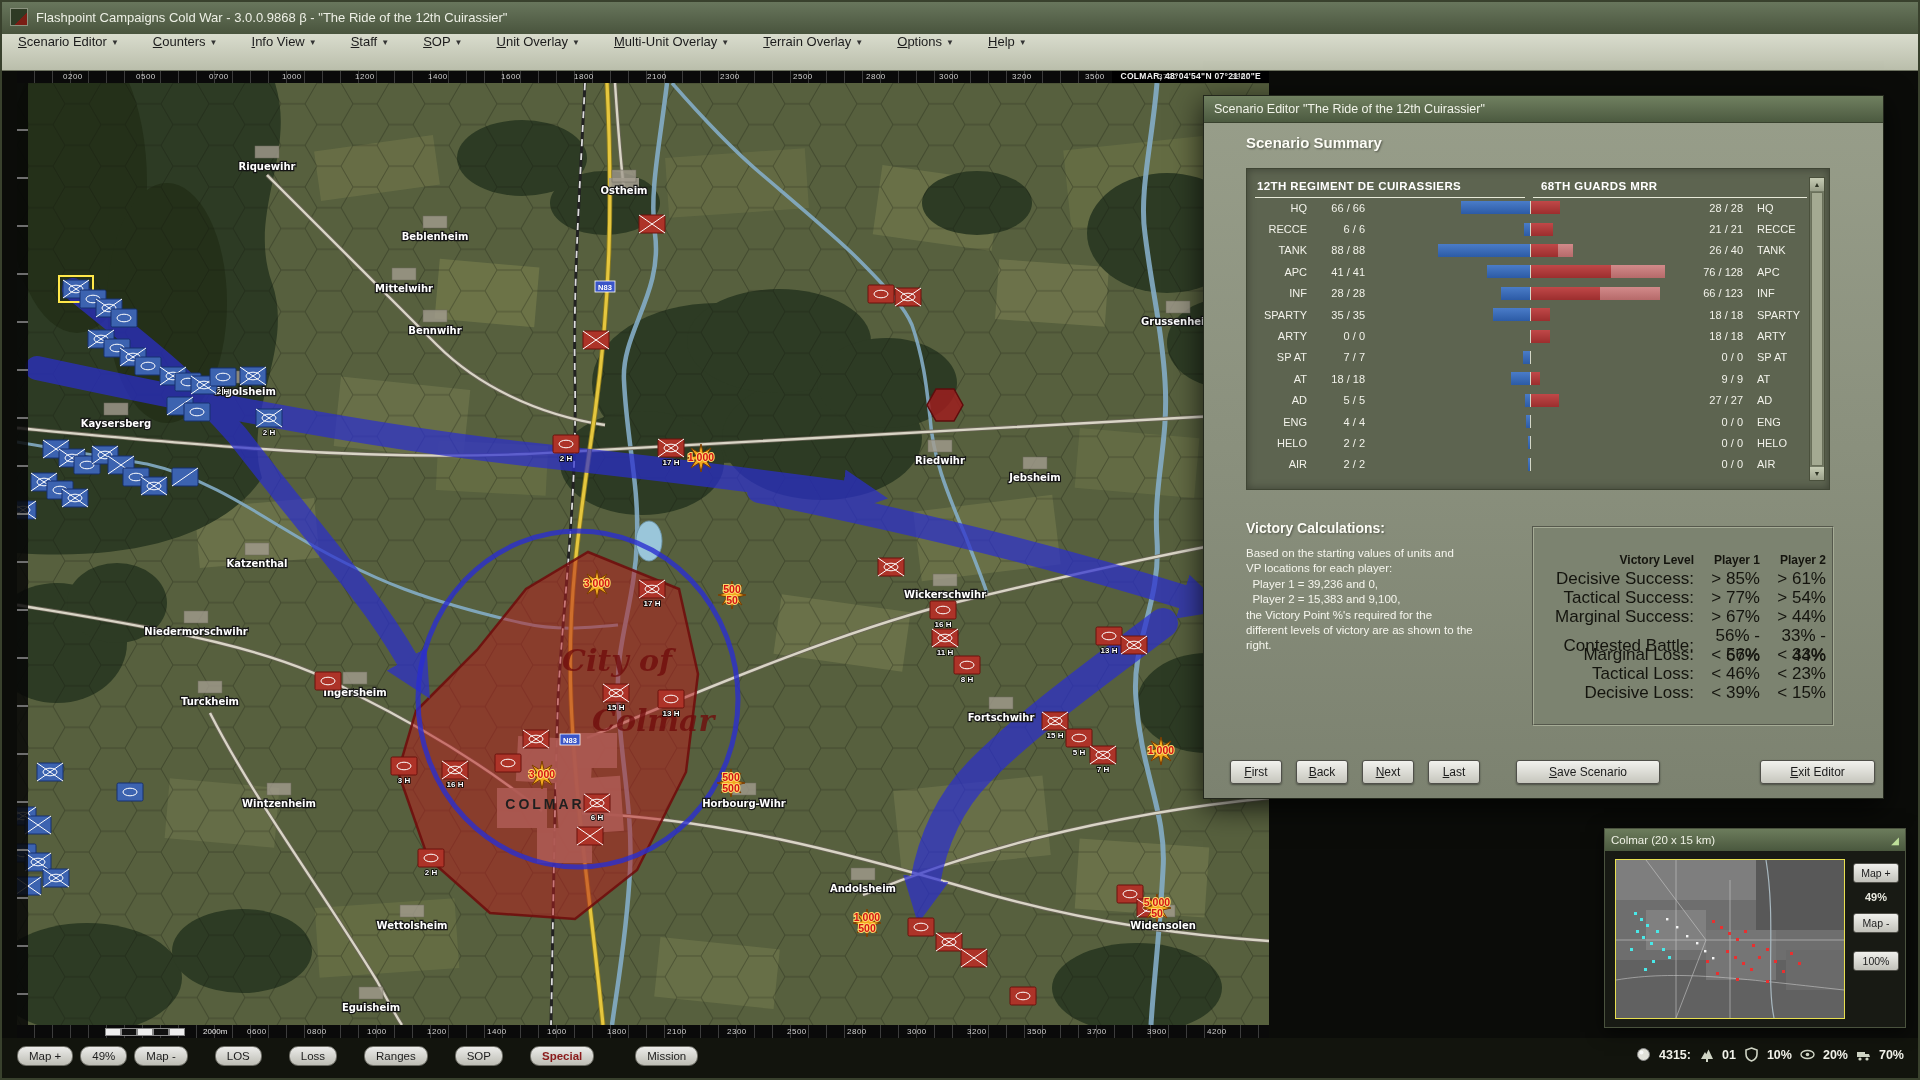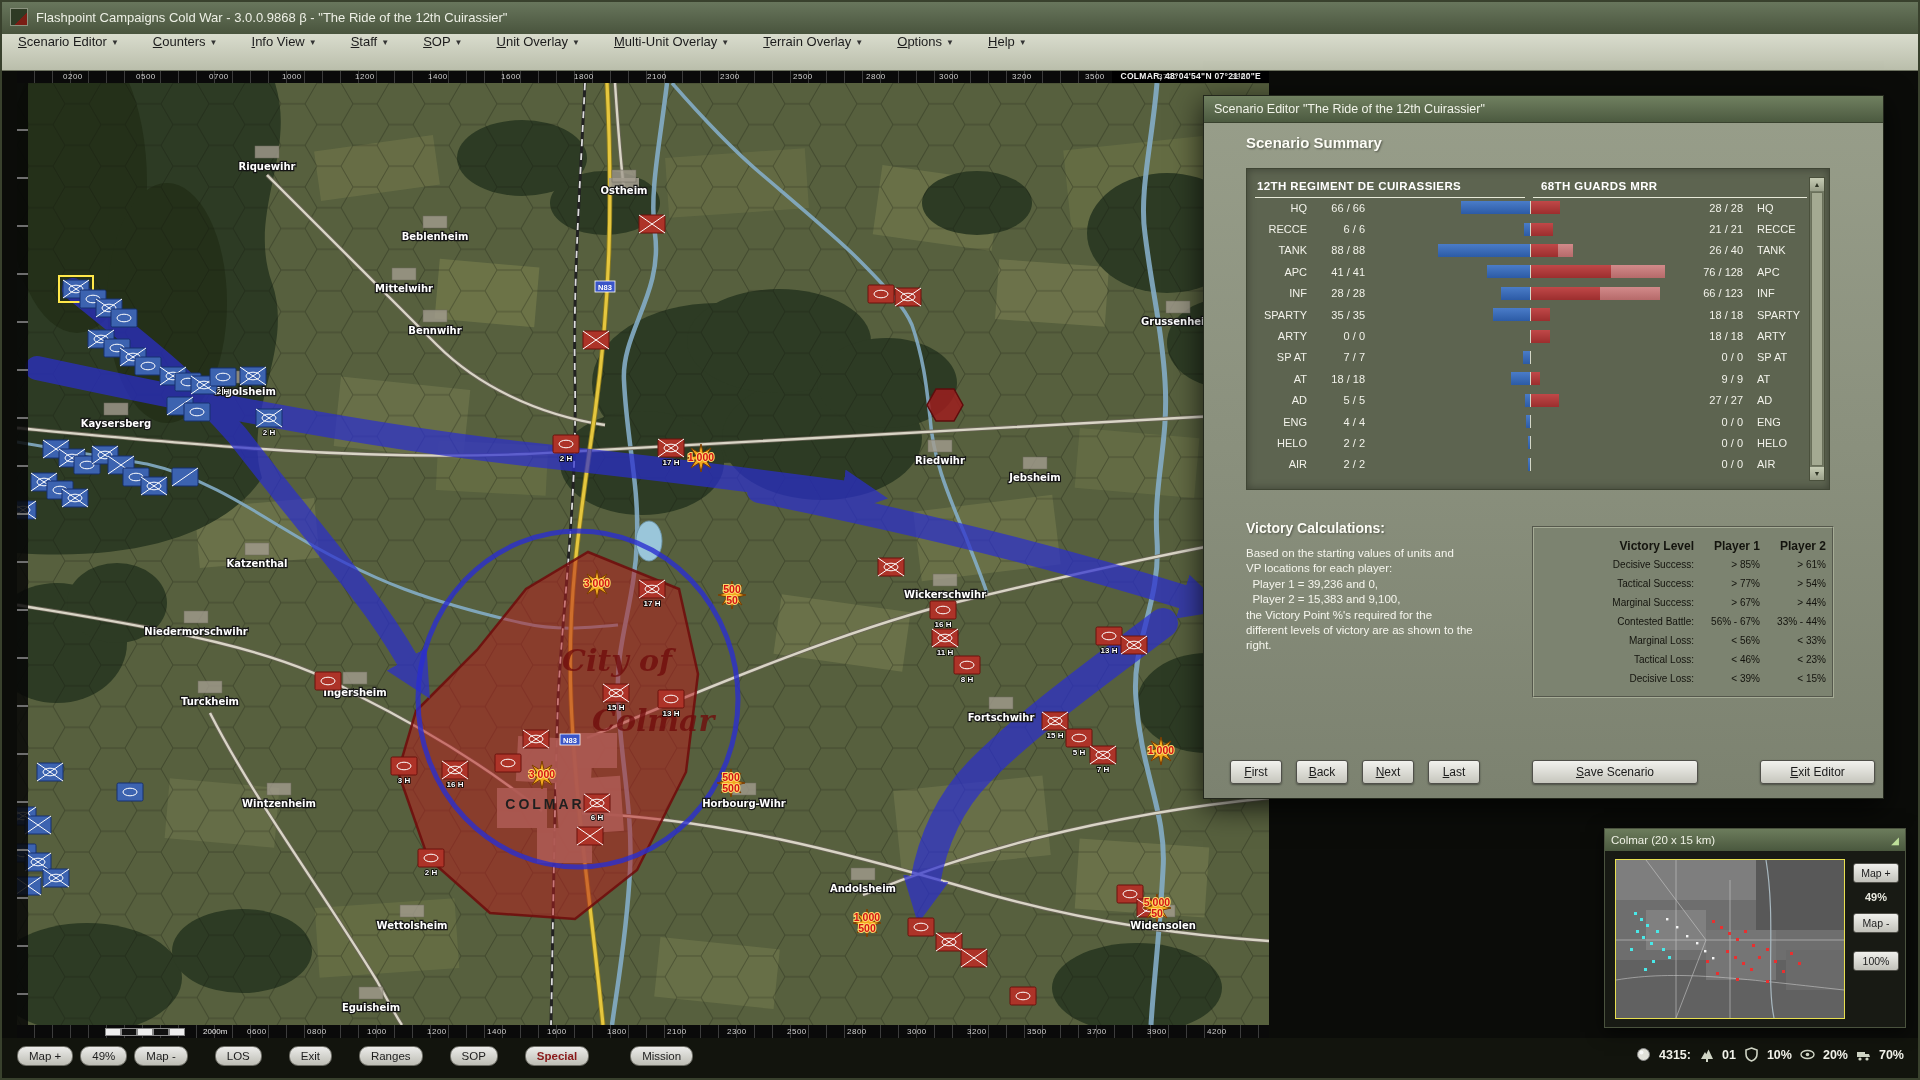--- a/index.html
+++ b/index.html
@@ -49,22 +49,22 @@
   .bar-redmax{height:13px;background:linear-gradient(#d28a8a,#b66a6a)}
   .val-r{text-align:right;padding-right:6px}
   .lab-r{text-align:left;padding-left:8px}
   .ut-scroll{position:absolute;right:4px;top:8px;bottom:8px;width:14px;background:#747b66;border:1px solid #4a503c}
   .sb-up,.sb-down{position:absolute;height:13px;left:0;right:0;background:linear-gradient(#c6ccb4,#9aa08a);color:#2e3424;font-size:7px;text-align:center;line-height:13px}
   .sb-up{top:0}.sb-down{bottom:0}
   .sb-thumb{position:absolute;top:14px;bottom:14px;left:1px;right:1px;background:#a4aa92;border:1px solid #6a705a}
   .vc-title{position:absolute;left:42px;top:424px;font-size:14px;font-weight:bold;color:#fdfdf6;text-shadow:1px 1px 2px rgba(0,0,0,.4)}
   .vc-text{position:absolute;left:42px;top:450px;width:282px;font-size:11.5px;color:#f6f6ee;line-height:1.34}
   .vc-text div{white-space:pre}
-  .vc-table{position:absolute;left:328px;top:430px;width:302px;background:#7c8370;border:2px groove #a6ac96;padding:8px 10px;box-sizing:border-box}
-  .vc-row{display:grid;grid-template-columns:150px 66px 66px;font-size:10px;color:#14140e;height:19px;align-items:center}
+  .vc-table{position:absolute;left:328px;top:430px;width:302px;background:#7c8370;border:2px groove #a6ac96;padding:22px 10px;box-sizing:border-box}
+  .vc-row{display:grid;grid-template-columns:150px 66px 66px;font-size:17px;color:#14140e;height:19px;align-items:center}
   .vc-row>div{text-align:right}
   .vc-head{font-weight:bold;font-size:12px}
   .ep-buttons{position:absolute;left:0;right:0;bottom:12px;height:26px}
   .btn{position:absolute;height:24px;background:linear-gradient(#f2f2ee,#c6c6bd);border:1px solid #50504a;border-radius:3px;font-size:12px;color:#1c1c1c;text-align:center;line-height:22px;box-shadow:0 1px 2px rgba(0,0,0,.4);box-sizing:border-box;cursor:default}
   .btn::first-letter{text-decoration:underline}
 
   
   .minimap{position:absolute;left:1604px;top:828px;width:300px;height:198px;background:#181a14;border:1px solid #4a523e;box-shadow:0 4px 16px rgba(0,0,0,.6);z-index:10}
   .mm-header{height:22px;background:linear-gradient(#6c7c5c,#4a583e);color:#eef0e4;font-size:11.5px;display:flex;align-items:center;justify-content:space-between;padding:0 6px}
   .mm-resize{color:#bfe09a;font-size:10px}
@@ -906,21 +906,21 @@
       </div>
       <div class="vc-row">
         <div>Decisive Loss:</div>
         <div>&lt; 39%</div>
         <div>&lt; 15%</div>
       </div>
     </div>
 
   <div class="ep-buttons">
 
-    <span class="btn" style="left:328px;width:166px">Save Scenario</span>
+    <span class="btn" style="left:312px;width:144px">Save Scenario</span>
     <span class="btn" style="left:556px;width:115px">Exit Editor</span>
   <span class="btn" style="left: 26px; width: 52px;">First</span>
       <span class="btn" style="left: 92px; width: 52px;">Back</span>
       <span class="btn" style="left: 158px; width: 52px;">Next</span>
       <span class="btn" style="left: 224px; width: 52px;">Last</span>
     </div>
 </div>
 
 <div class="minimap">
   <div class="mm-header">
@@ -994,21 +994,21 @@
 <div class="toolbar" id="toolbar">
     <div class="tb-group">
       <span class="tb-btn">Map +</span>
       <span class="tb-btn">49%</span>
       <span class="tb-btn">Map -</span>
     </div>
     <div class="tb-group">
       <span class="tb-btn">LOS</span>
     </div>
     <div class="tb-group">
-      <span class="tb-btn">Exit</span>
+      <span class="tb-btn">Loss</span>
     </div>
     <div class="tb-group">
       <span class="tb-btn">Ranges</span>
     </div>
     <div class="tb-group">
       <span class="tb-btn">SOP</span>
     </div>
     <div class="tb-group">
       <span class="tb-btn accent">Special</span>
     </div>

